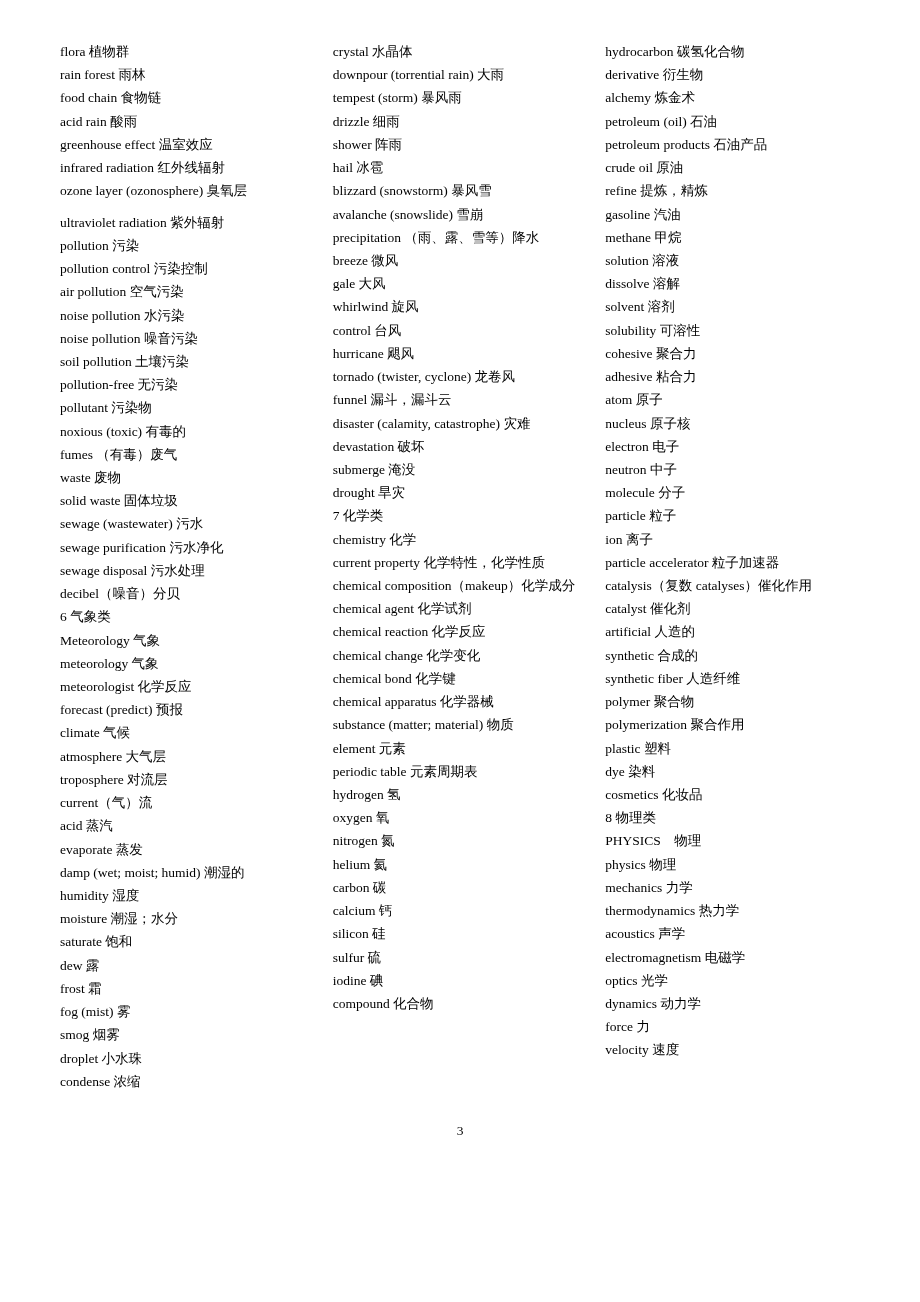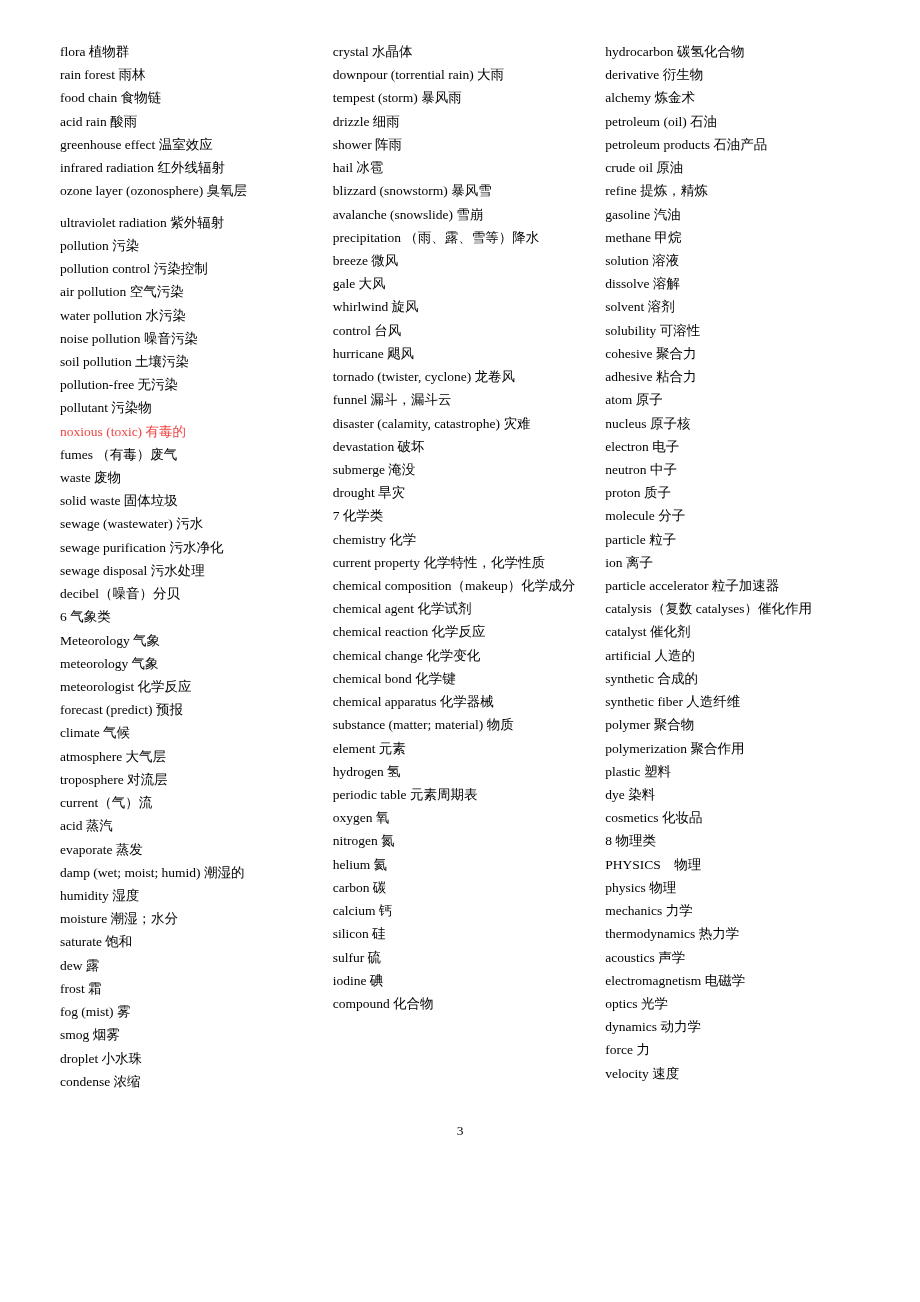--- a/index.html
+++ b/index.html
@@ -33,21 +33,21 @@
       line-height: 1.7;
     }
     .col:last-child {
       padding-right: 0;
     }
     .entry {
       display: block;
       line-height: 1.72;
     }
     .entry.red {
-      color: #ef4444;
+      color: #000000;
     }
     .section-title {
       font-weight: normal;
       display: block;
       line-height: 1.72;
     }
     .spacer {
       display: block;
       height: 0.6em;
     }
@@ -68,21 +68,21 @@
         <span class="entry">food chain 食物链</span>
         <span class="entry">acid rain 酸雨</span>
         <span class="entry">greenhouse effect 温室效应</span>
         <span class="entry">infrared radiation 红外线辐射</span>
         <span class="entry">ozone layer (ozonosphere) 臭氧层</span>
         <span class="spacer"></span>
         <span class="entry">ultraviolet radiation 紫外辐射</span>
         <span class="entry">pollution 污染</span>
         <span class="entry">pollution control 污染控制</span>
         <span class="entry">air pollution 空气污染</span>
-        <span class="entry">water pollution 水污染</span>
+        <span class="entry">noise pollution 水污染</span>
         <span class="entry">noise pollution 噪音污染</span>
         <span class="entry">soil pollution 土壤污染</span>
         <span class="entry">pollution-free 无污染</span>
         <span class="entry">pollutant 污染物</span>
         <span class="entry red">noxious (toxic) 有毒的</span>
         <span class="entry">fumes （有毒）废气</span>
         <span class="entry">waste 废物</span>
         <span class="entry">solid waste 固体垃圾</span>
         <span class="entry">sewage (wastewater) 污水</span>
         <span class="entry">sewage purification 污水净化</span>
@@ -135,22 +135,22 @@
         <span class="entry">chemistry 化学</span>
         <span class="entry">current property 化学特性，化学性质</span>
         <span class="entry">chemical composition（makeup）化学成分</span>
         <span class="entry">chemical agent 化学试剂</span>
         <span class="entry">chemical reaction 化学反应</span>
         <span class="entry">chemical change 化学变化</span>
         <span class="entry">chemical bond 化学键</span>
         <span class="entry">chemical apparatus 化学器械</span>
         <span class="entry">substance (matter; material) 物质</span>
         <span class="entry">element 元素</span>
+        <span class="entry">periodic table 元素周期表</span>
         <span class="entry">hydrogen 氢</span>
-        <span class="entry">periodic table 元素周期表</span>
         <span class="entry">oxygen 氧</span>
         <span class="entry">nitrogen 氮</span>
         <span class="entry">helium 氦</span>
         <span class="entry">carbon 碳</span>
         <span class="entry">calcium 钙</span>
         <span class="entry">silicon 硅</span>
         <span class="entry">sulfur 硫</span>
         <span class="entry">iodine 碘</span>
         <span class="entry">compound 化合物</span>
       </div>
@@ -167,21 +167,20 @@
         <span class="entry">solution 溶液</span>
         <span class="entry">dissolve 溶解</span>
         <span class="entry">solvent 溶剂</span>
         <span class="entry">solubility 可溶性</span>
         <span class="entry">cohesive 聚合力</span>
         <span class="entry">adhesive 粘合力</span>
         <span class="entry">atom 原子</span>
         <span class="entry">nucleus 原子核</span>
         <span class="entry">electron 电子</span>
         <span class="entry">neutron 中子</span>
-        <span class="entry">proton 质子</span>
         <span class="entry">molecule 分子</span>
         <span class="entry">particle 粒子</span>
         <span class="entry">ion 离子</span>
         <span class="entry">particle accelerator 粒子加速器</span>
         <span class="entry">catalysis（复数 catalyses）催化作用</span>
         <span class="entry">catalyst 催化剂</span>
         <span class="entry">artificial 人造的</span>
         <span class="entry">synthetic 合成的</span>
         <span class="entry">synthetic fiber 人造纤维</span>
         <span class="entry">polymer 聚合物</span>

